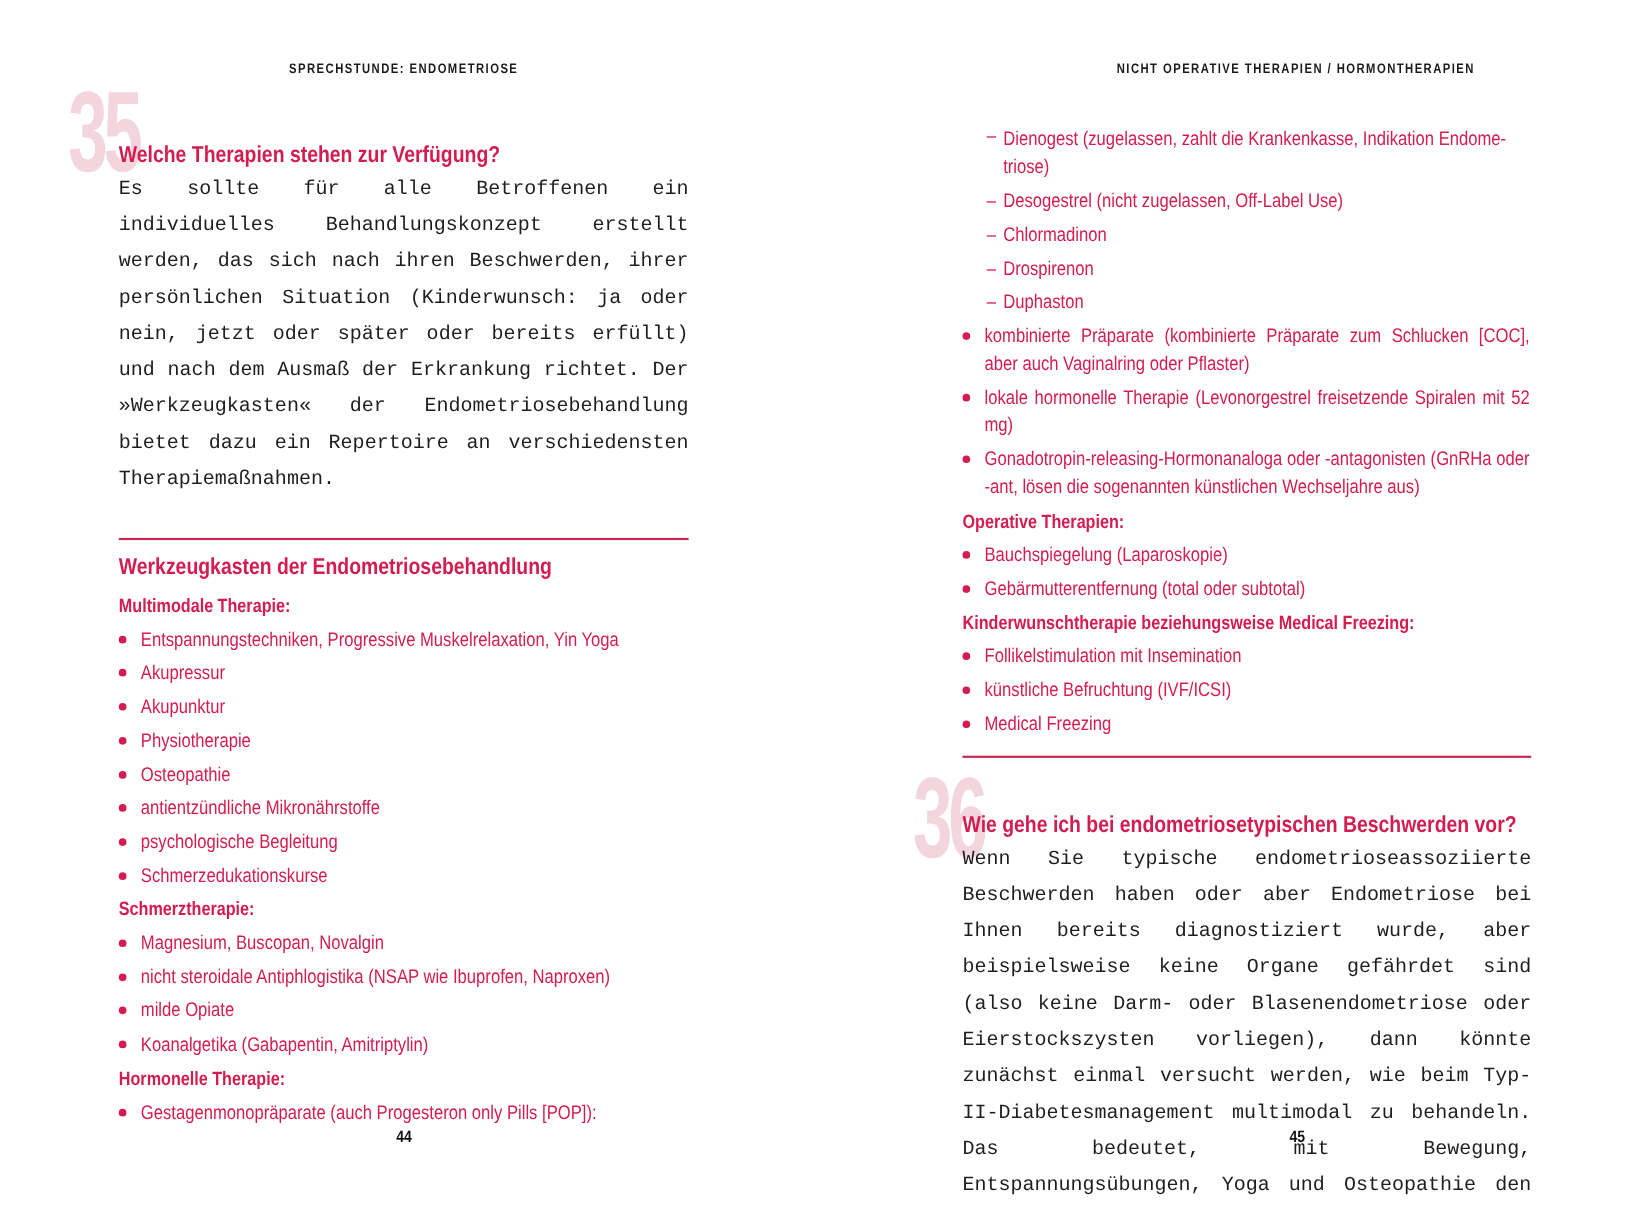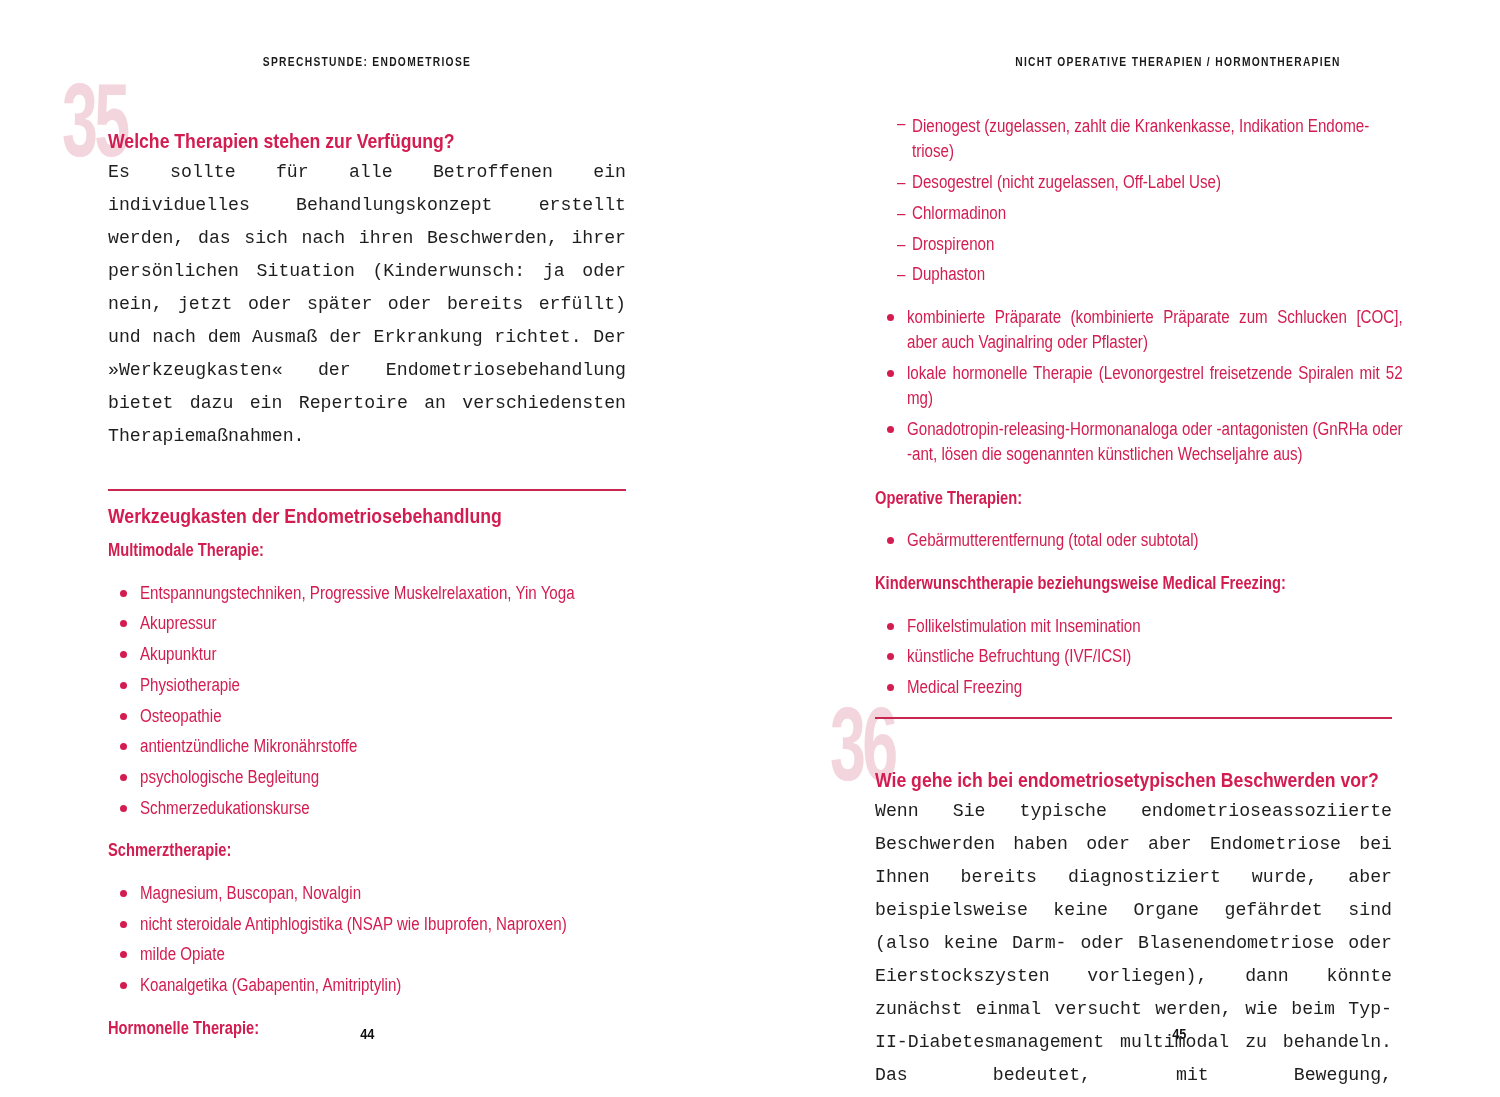--- a/index.html
+++ b/index.html
@@ -50,21 +50,21 @@
   .box-title {
     font-family: "Liberation Sans", sans-serif; color: #d31c50;
     font-size: 21px; line-height: 26px; white-space: nowrap;
     transform: scaleX(0.84); transform-origin: left center; margin: 0;
   }
   .cat {
     font-family: "Liberation Sans", sans-serif; font-weight: bold;
     color: #d31c50; font-size: 17.5px; line-height: 30.7px; white-space: nowrap;
     transform: scaleX(0.84); transform-origin: left center; margin: 0;
   }
-  ul.tlist { list-style: none; margin: 12px; padding: 0; }
+  ul.tlist { list-style: none; margin: 0; padding: 0; }
   ul.tlist li {
     position: relative; padding-left: 20px;
     font-family: "Liberation Sans", sans-serif; color: #d31c50;
     font-size: 18px; line-height: 30.7px;
   }
   ul.tlist li .t {
     display: inline-block; white-space: nowrap;
     transform: scaleX(0.84); transform-origin: left center;
   }
   ul.tlist li .bullet {
@@ -116,20 +116,23 @@
 
       <div class="cat">Schmerztherapie:</div>
       <ul class="tlist">
         <li><span class="bullet"></span><span class="t">Magnesium, Buscopan, Novalgin</span></li>
         <li><span class="bullet"></span><span class="t">nicht steroidale Antiphlogistika (NSAP wie Ibuprofen, Naproxen)</span></li>
         <li><span class="bullet"></span><span class="t">milde Opiate</span></li>
         <li><span class="bullet"></span><span class="t">Koanalgetika (Gabapentin, Amitriptylin)</span></li>
       </ul>
 
       <div class="cat">Hormonelle Therapie:</div>
+      <ul class="tlist">
+        <li><span class="bullet"></span><span class="t">Gestagenmonopräparate (auch Progesteron only Pills [POP]):</span></li>
+      </ul>
     </div>
   </div>
 
   <div class="folio" style="left:359px;">44</div>
 </div>
 
 <div class="page" id="page-right">
   <div class="running-head">
       <span>NICHT OPERATIVE THERAPIEN / HORMONTHERAPIEN</span>
     </div>
@@ -148,20 +151,21 @@
   </ul>
 
   <ul class="tlist">
     <li class="wrap"><span class="bullet"></span><span class="t">kombinierte Präparate (kombinierte Präparate zum Schlucken [COC], aber auch Vaginalring oder Pflaster)</span></li>
     <li class="wrap"><span class="bullet"></span><span class="t">lokale hormonelle Therapie (Levonorgestrel freisetzende Spiralen mit 52 mg)</span></li>
     <li class="wrap"><span class="bullet"></span><span class="t">Gonadotropin-releasing-Hormonanaloga oder -antagonisten (GnRHa oder -ant, lösen die sogenannten künstlichen Wechseljahre aus)</span></li>
   </ul>
 
   <div class="cat">Operative Therapien:</div>
   <ul class="tlist">
+    <li><span class="bullet"></span><span class="t">Bauchspiegelung (Laparoskopie)</span></li>
     <li><span class="bullet"></span><span class="t">Gebärmutterentfernung (total oder subtotal)</span></li>
   </ul>
 
   <div class="cat">Kinderwunschtherapie beziehungsweise Medical Freezing:</div>
   <ul class="tlist">
     <li><span class="bullet"></span><span class="t">Follikelstimulation mit Insemination</span></li>
     <li><span class="bullet"></span><span class="t">künstliche Befruchtung (IVF/ICSI)</span></li>
     <li><span class="bullet"></span><span class="t">Medical Freezing</span></li>
   </ul>
 

